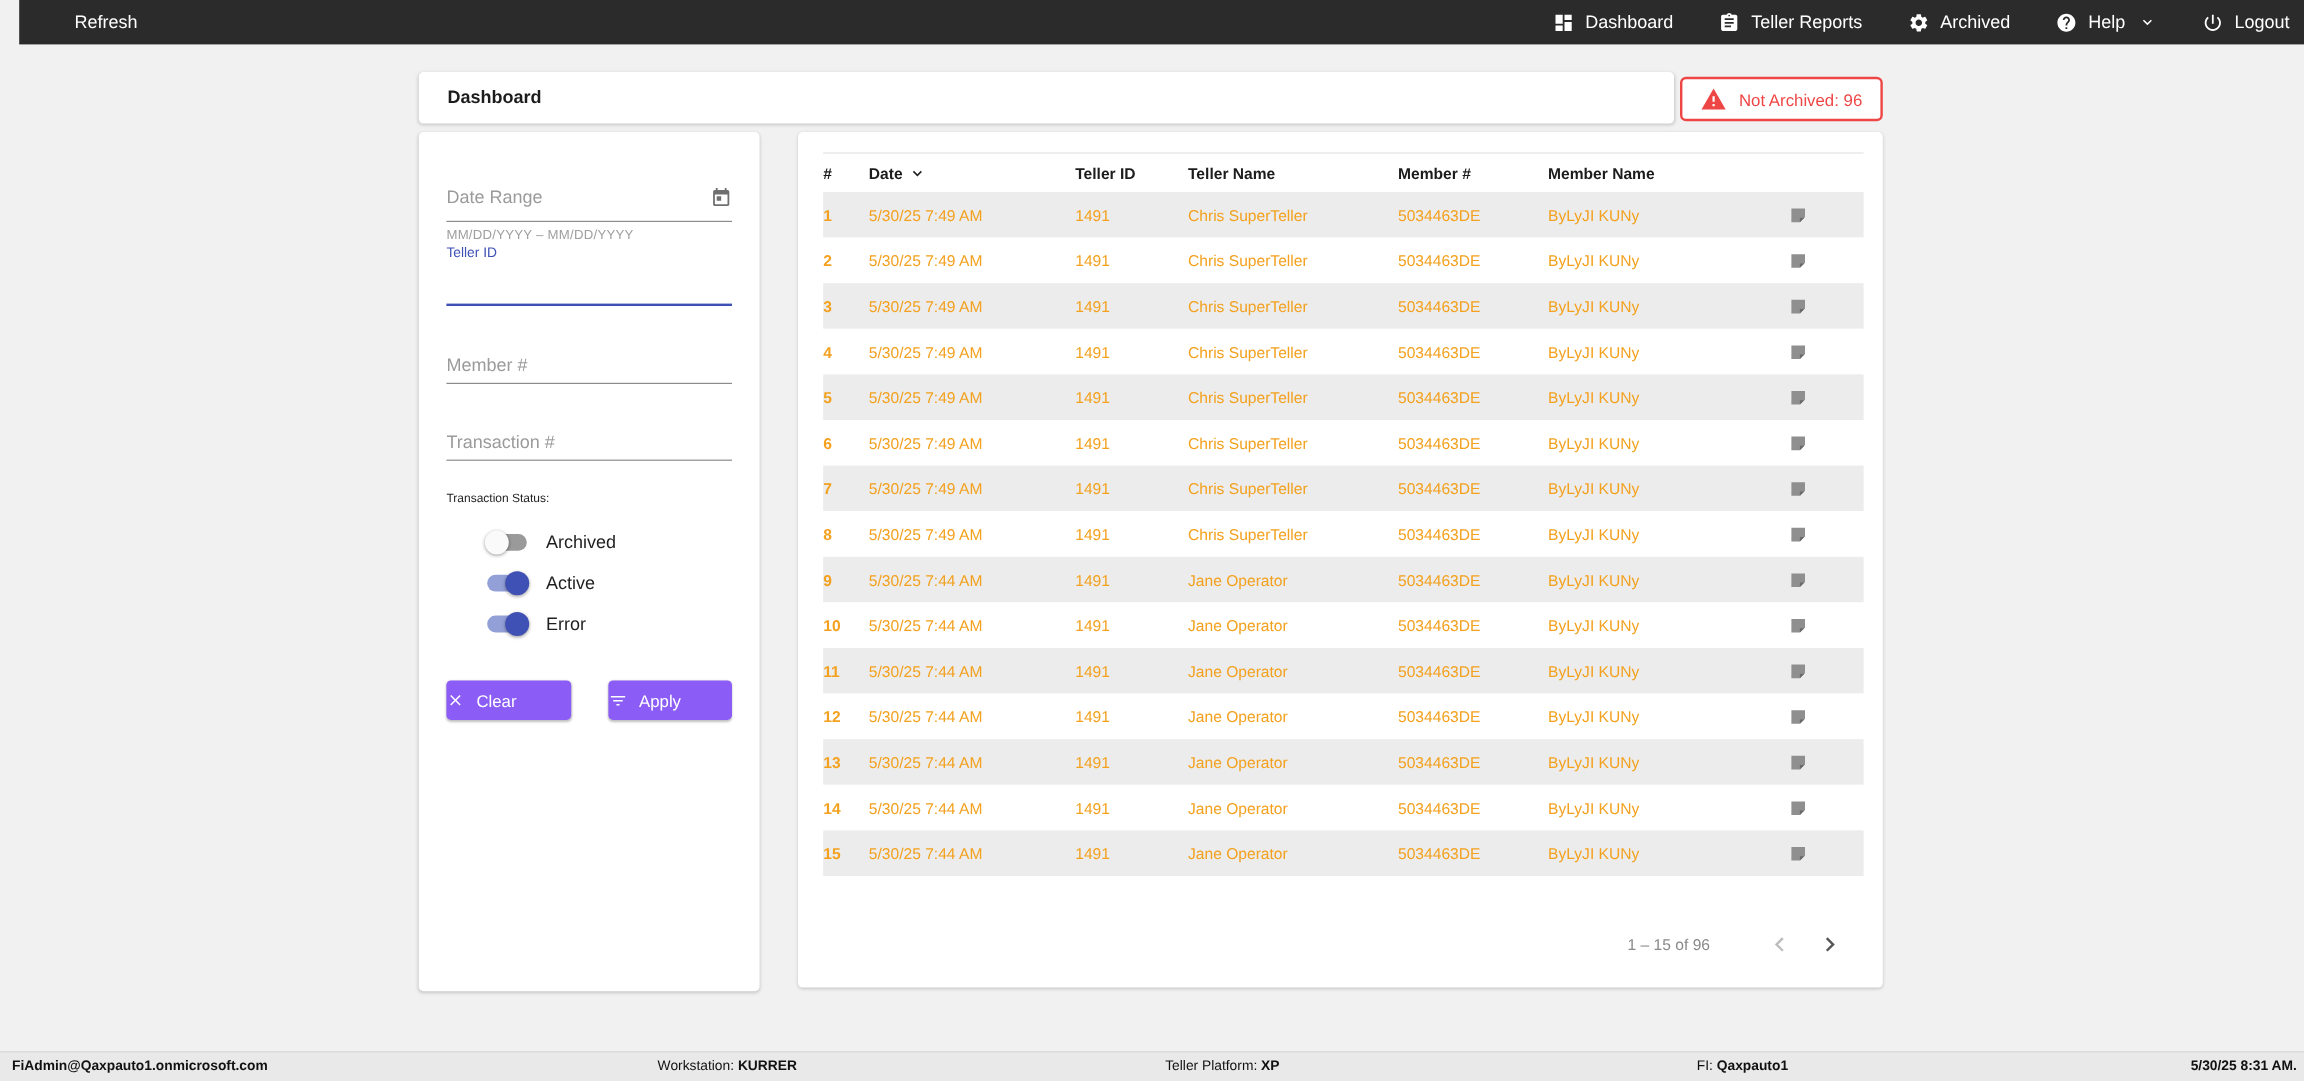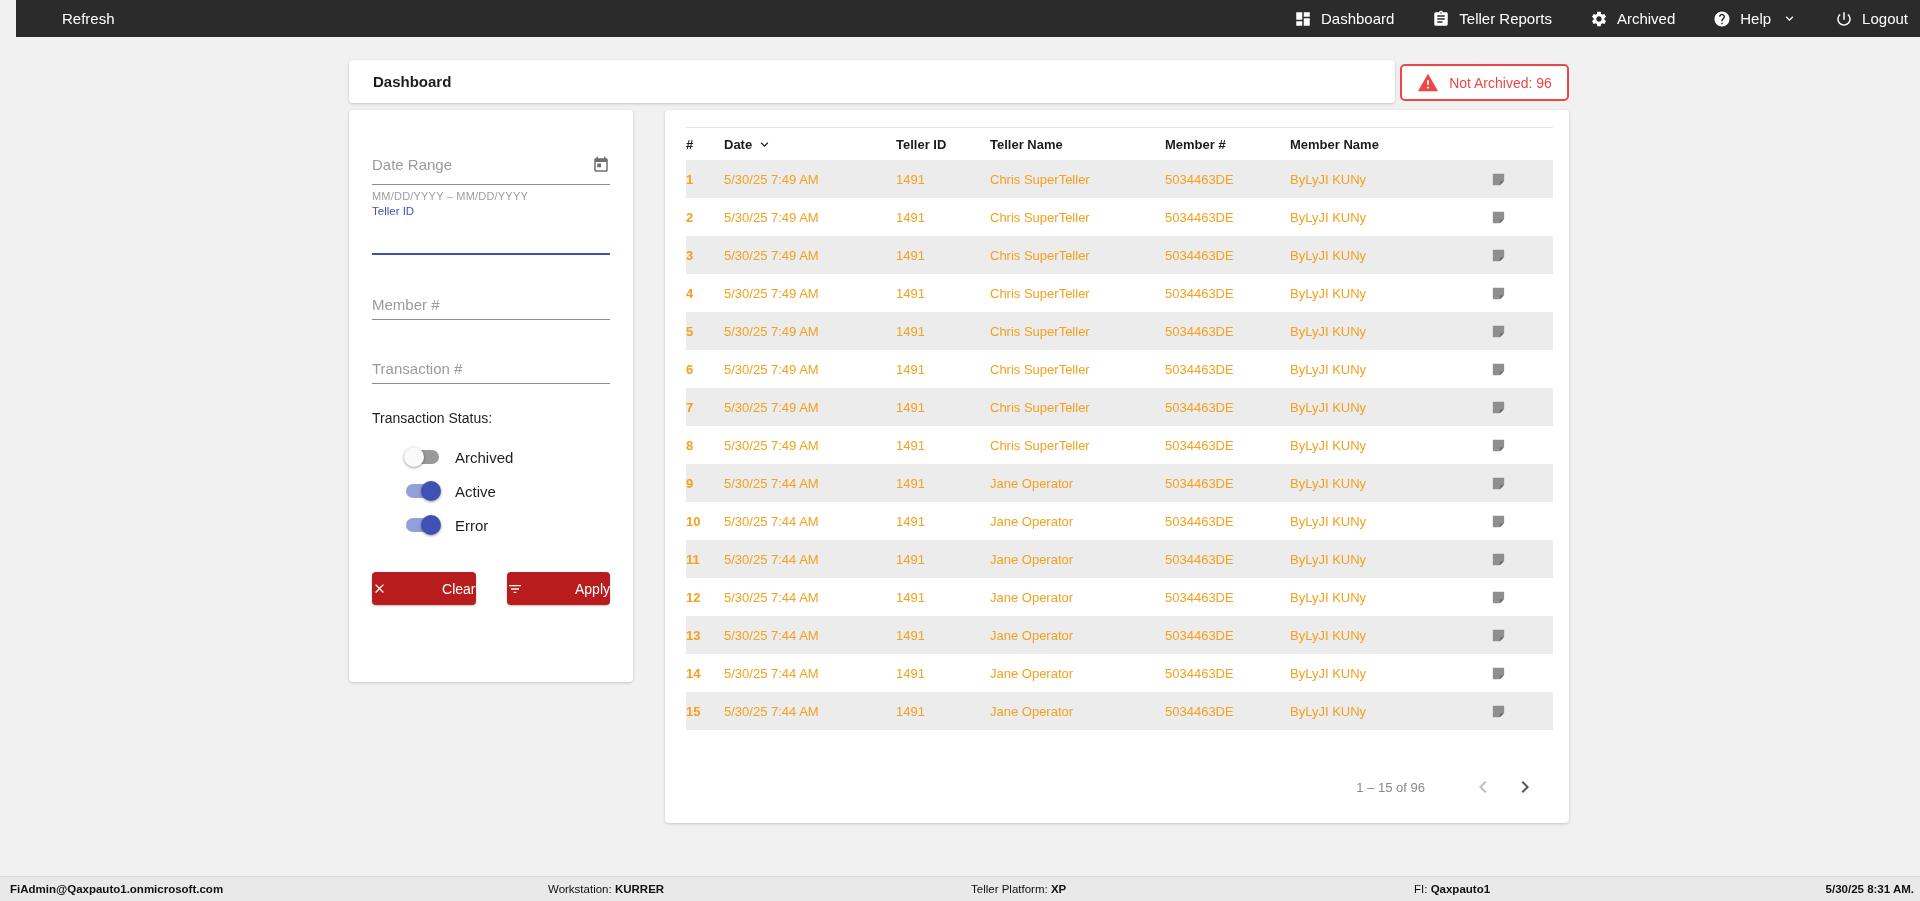--- a/index.html
+++ b/index.html
@@ -21,50 +21,50 @@
   .page-header { position:absolute; left:349px; top:60px; width:1046px; height:43px; background:#fff;
                  border-radius:4px; box-shadow:0 1px 3px rgba(0,0,0,.18); display:flex; align-items:center; padding:0 24px; }
   .page-title { font-size:15px; font-weight:bold; color:#1c1c1c; }
   .alert-badge { position:absolute; left:1400px; top:64px; width:169px; height:37px; background:#fff;
                  border:2px solid #ee4645; border-radius:5px; display:flex; align-items:center; justify-content:center;
                  gap:10px; cursor:pointer; }
   .alert-badge .label { color:#ee4645; font-size:14px; }
 
   
   .card { position:absolute; background:#fff; border-radius:4px; box-shadow:0 1px 3px rgba(0,0,0,.18); }
-  .sidebar { left:349px; top:110px; width:284px; height:572px; padding:0 23px; }
+  .sidebar { left:349px; top:110px; width:284px; height:716px; padding:0 23px; }
   .table-card { left:665px; top:110px; width:904px; height:713px; }
 
   
   .field { border-bottom:1px solid #8c8c8c; height:40px; display:flex; align-items:flex-end; padding-bottom:6px; }
   .field input { border:none; outline:none; background:transparent; width:100%; font-family:inherit;
                  font-size:15px; color:#333; }
   .field input::placeholder { color:#9b9b9b; opacity:1; }
   .field-date { margin-top:35px; align-items:center; padding-bottom:0; }
   .cal-btn { background:none; border:none; cursor:pointer; color:#6f6f6f; display:flex; padding:0; }
   .hint { margin-top:5px; font-size:11px; color:#9e9e9e; letter-spacing:.2px; }
   .float-label { margin-top:3px; font-size:11.5px; color:#3f51b5; font-weight:500; }
   .field-focused { border-bottom:2px solid #3f51b5; height:38px; }
   .gap25 { margin-top:25px; }
   .gap24 { margin-top:24px; }
 
-  .status-label { margin-top:26px; font-size:14px; color:#1f1f1f; }
+  .status-label { margin-top:26px; font-size:10px; color:#1f1f1f; }
   .toggles { margin-top:14px; }
   .toggle-row { display:flex; align-items:center; height:34px; padding-left:32px; }
   .switch { position:relative; width:37px; height:20px; cursor:pointer; flex:0 0 auto; }
   .switch .track { position:absolute; left:2px; top:3px; width:33px; height:14px; border-radius:7px; background:#9a9a9a; }
   .switch .thumb { position:absolute; top:0; left:0; width:20px; height:20px; border-radius:50%;
                    background:#fafafa; box-shadow:0 1px 3px rgba(0,0,0,.4); }
   .switch.on .track { background:#93a0d8; }
   .switch.on .thumb { left:17px; background:#3f51b5; }
   .toggle-label { margin-left:14px; font-size:15px; color:#1f1f1f; }
 
   .btn-row { margin-top:30px; display:flex; gap:31px; }
-  .btn { width:104px; height:33px; background:#b91c1c; color:#fff; border:none; border-radius:4px;
-         font-family:inherit; font-size:14px; display:flex; align-items:center; justify-content:space-between;
+  .btn { width:104px; height:33px; background:#8b5cf6; color:#fff; border:none; border-radius:4px;
+         font-family:inherit; font-size:14px; display:flex; align-items:center; justify-content:flex-start;
          gap:10px; cursor:pointer; box-shadow:0 1px 2px rgba(0,0,0,.25); }
 
   
   .thead, .trow { display:grid; grid-template-columns:38px 172px 94px 175px 125px 200px 1fr;
                   margin:0 16px 0 21px; align-items:center; }
   .thead { margin-top:17px; height:33px; border-top:1px solid #e3e3e3; font-size:13px; font-weight:bold; color:#1c1c1c; }
   .thead .hcell { display:flex; align-items:center; gap:5px; }
   .sort-icon { color:#1c1c1c; display:flex; }
   .trow { height:38px; font-size:13px; color:#f3a11e; cursor:pointer; }
   .trow.odd { background:#ececec; }

